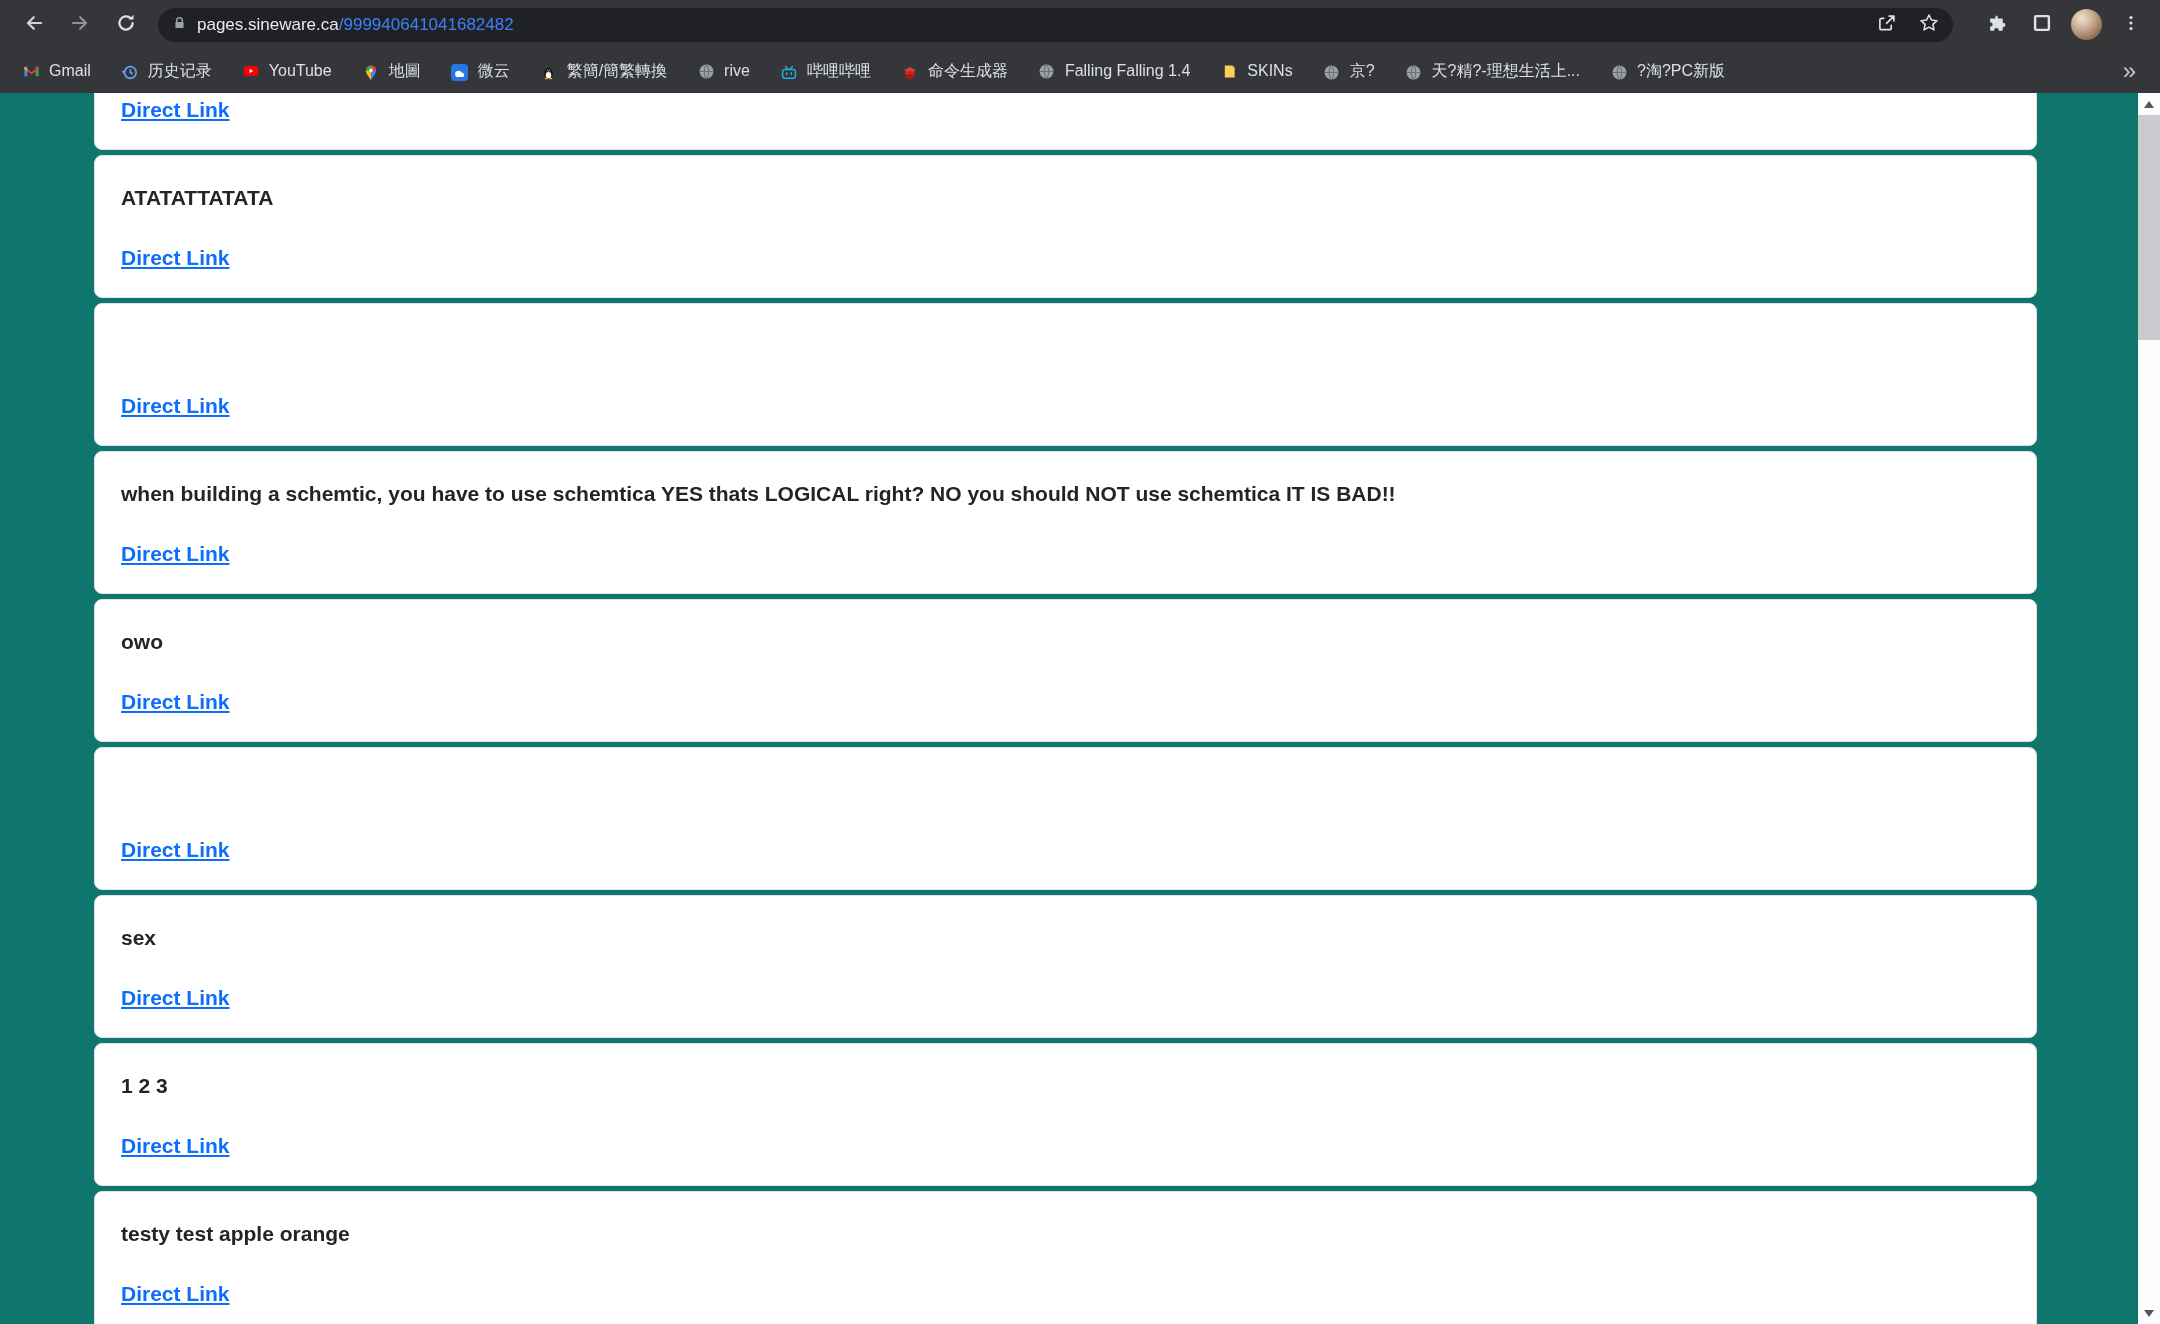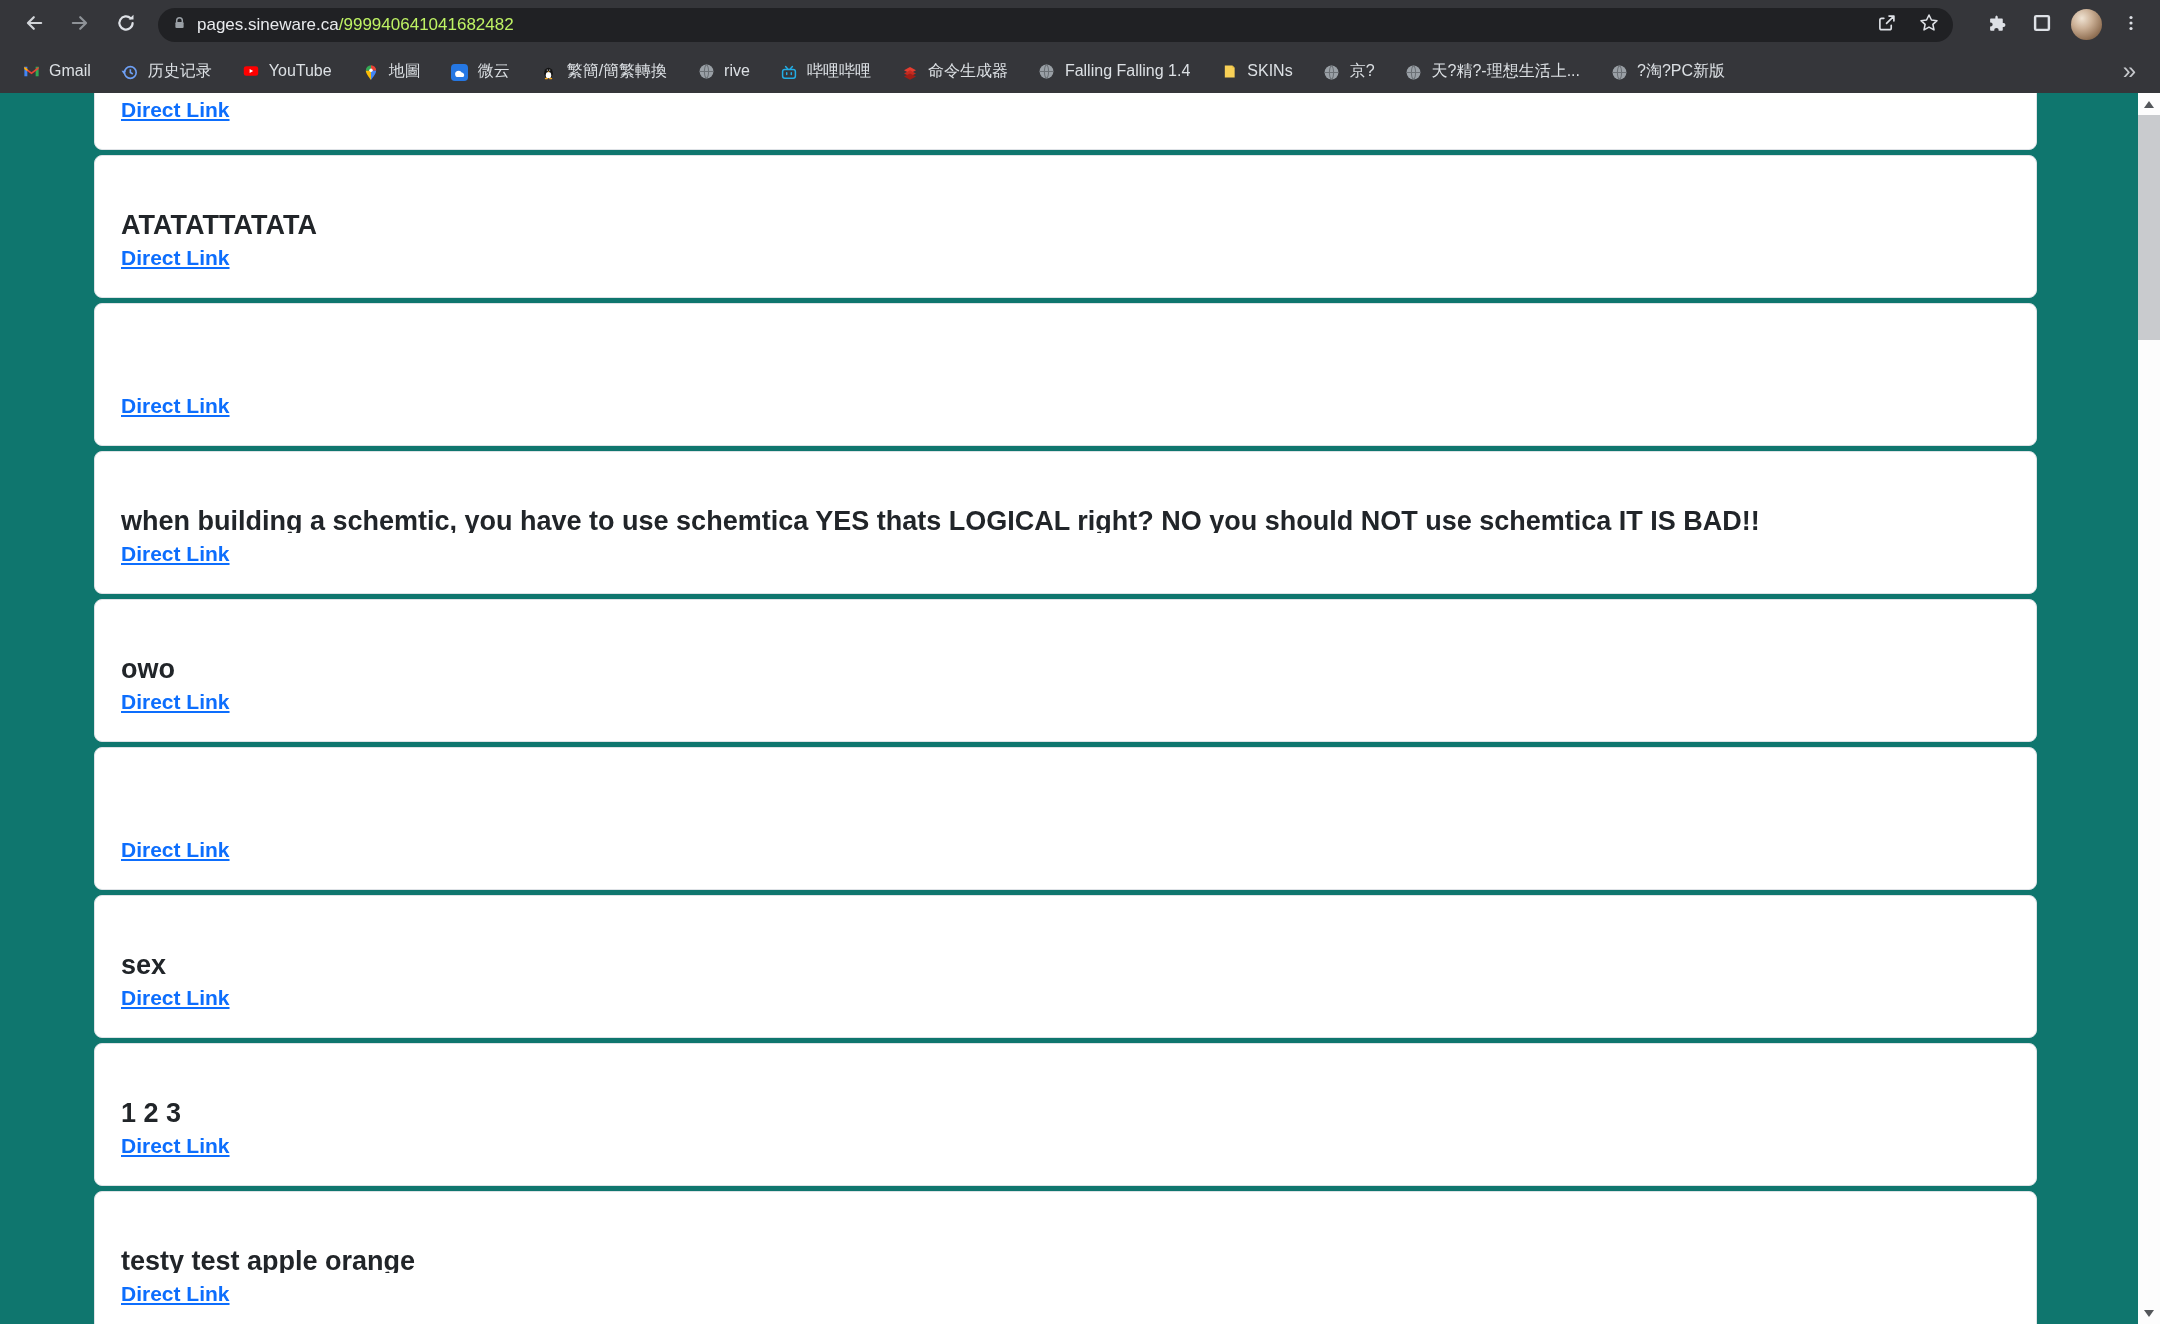--- a/index.html
+++ b/index.html
@@ -8,38 +8,38 @@
   }
   *{box-sizing:border-box; margin:0; padding:0;}
   html,body{width:2160px;height:1324px;overflow:hidden;background:#fff;
     font-family:"Liberation Sans","DejaVu Sans",sans-serif;}
   
   .toolbar{height:49px;background:var(--toolbar-bg);display:flex;align-items:center;padding:0 14px 0 20px;}
   .nav-btn{width:28px;height:28px;display:flex;align-items:center;justify-content:center;margin-right:18px;border-radius:50%;flex:0 0 auto;cursor:pointer;}
   .omnibox{height:34px;flex:1 1 auto;margin:0 16px 0 0;background:var(--omnibox-bg);border-radius:17px;
     display:flex;align-items:center;padding:8px 14px;min-width:0;}
   .omni-host{color:#e8eaed;font-size:17px;margin-left:10px;white-space:nowrap;}
-  .omni-path{color:#bef264;font-size:17px;white-space:nowrap;}
+  .omni-path{color:#3b82f6;font-size:17px;white-space:nowrap;}
   .omni-actions{margin-left:auto;display:flex;align-items:center;gap:22px;}
   .tb-btn{width:30px;height:30px;display:flex;align-items:center;justify-content:center;flex:0 0 auto;margin-left:14px;cursor:pointer;}
   .avatar{width:31px;height:31px;border-radius:50%;flex:0 0 auto;margin-left:14px;cursor:pointer;
     background:radial-gradient(circle at 35% 30%, #efe3d3 0%, #cbb096 35%, #96765a 70%, #5f4732 100%);}
   
   .bm-bar{height:44px;background:var(--toolbar-bg);display:flex;align-items:center;padding:0 24px 0 22px;gap:30px;}
   .bm-item{display:flex;align-items:flex-end;gap:9px;cursor:pointer;flex:0 0 auto;}
   .bm-icon{width:18px;height:18px;display:flex;align-items:center;justify-content:center;}
   .bm-label{color:#dce0e4;font-size:16px;white-space:nowrap;}
   .bm-overflow{margin-left:auto;color:#c6c8cc;font-size:24px;line-height:1;cursor:pointer;}
   
   .content{position:relative;height:1266px;background:#0f766e;overflow:hidden;font-weight:bold;}
   .cards{width:1943px;margin-left:94px;}
   .card{position:relative;height:143px;background:#fff;border:1px solid var(--card-border);border-radius:8px;margin-bottom:5px;}
   .card:first-child{margin-top:-86px;}
-  .msg{position:absolute;top:30px;left:26px;right:26px;font-size:27px;line-height:23px;color:var(--text-color);
-    white-space:nowrap;overflow:hidden;margin-top:28px;}
+  .msg{position:absolute;top:30px;left:26px;right:26px;font-size:21px;line-height:23px;color:var(--text-color);
+    white-space:nowrap;overflow:hidden;}
   .dlink{position:absolute;top:90px;left:26px;font-size:21px;color:var(--link-color);text-decoration:underline;cursor:pointer;}
   
   .scrollbar{position:absolute;top:0;right:0;width:22px;height:1231px;background:#fdfdfd;}
   .sb-btn{position:absolute;left:0;width:22px;height:22px;display:flex;align-items:center;justify-content:center;cursor:pointer;}
   .sb-up{top:0;} .sb-down{bottom:0;}
   .tri-up{width:0;height:0;border-left:5px solid transparent;border-right:5px solid transparent;border-bottom:7px solid #54575b;}
   .tri-down{width:0;height:0;border-left:5px solid transparent;border-right:5px solid transparent;border-top:7px solid #54575b;}
   .sb-thumb{position:absolute;left:0;top:22px;width:22px;height:225px;background:#c9cbce;cursor:pointer;}
 </style>
 </head>

